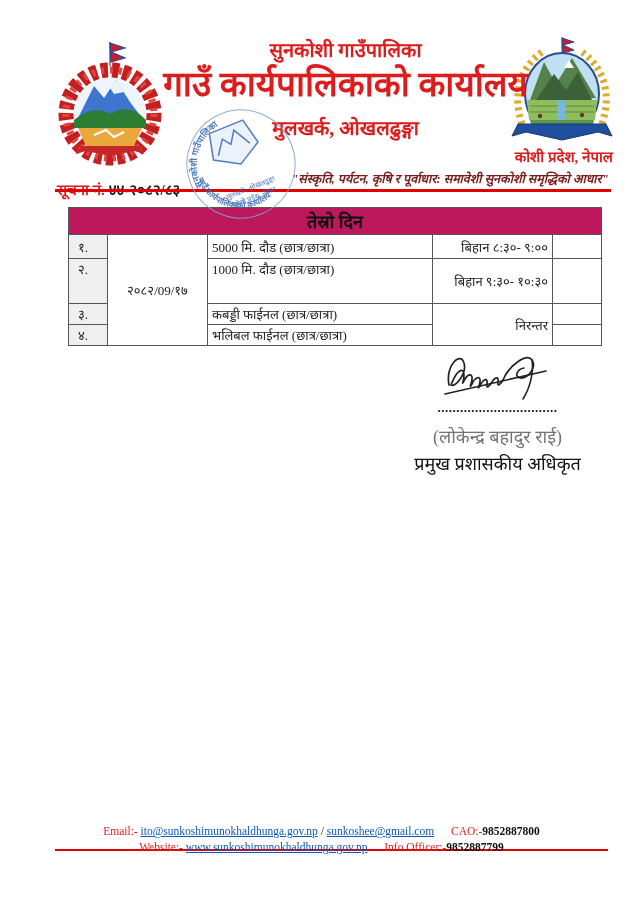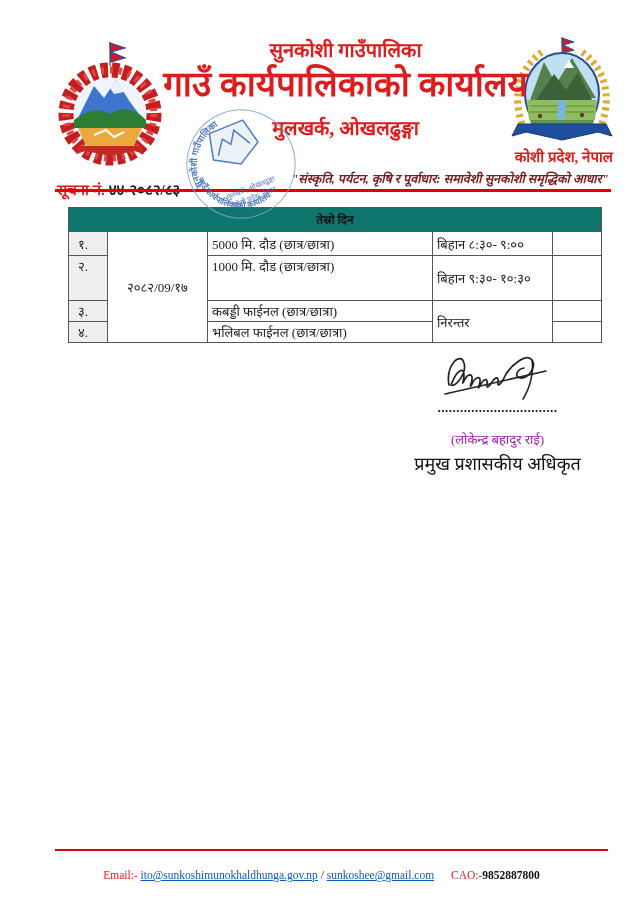--- a/index.html
+++ b/index.html
@@ -21,41 +21,41 @@
   .notice-num{color:#1a1a1a;padding-left:4px;}
   .motto{position:absolute;left:288px;top:170px;width:324px;text-align:center;
          font-size:12.5px;font-style:italic;font-weight:bold;color:#7a1f1f;}
   .red-line{position:absolute;left:55px;top:189px;width:556px;height:3px;background:#e00000;}
   .stamp{position:absolute;left:181px;top:104px;width:120px;height:120px;z-index:5;opacity:.88;}
 
   
   .sched{position:absolute;left:68px;top:207px;}
   table{border-collapse:collapse;table-layout:fixed;font-size:13px;color:#222;}
   td{border:1px solid #555;padding:1px 4px;overflow:hidden;}
-  .day-header{background:#0f766e;text-align:center;font-weight:bold;height:21px;font-size:12px;color:#111;}
+  .day-header{background:#be185d;text-align:center;font-weight:bold;height:21px;font-size:18px;color:#111;}
   .sn-cell{background:#efefef;padding-left:9px;}
   .date-cell{text-align:center;}
-  .time-cell{text-align:left;}
+  .time-cell{text-align:right;}
   .r1 td{height:21px;}
   .r2 td{height:42px;}
   .r3 td{height:16px;}
   .r4 td{height:16px;}
   .r2 .event-cell,.r2 .sn-cell{vertical-align:top;}
 
   
   .sig{position:absolute;left:405px;top:345px;width:185px;text-align:center;}
   .sig svg{display:block;margin:0 auto;}
   .sig-dots{font-size:13px;font-weight:bold;letter-spacing:.5px;line-height:9px;color:#111;
             white-space:nowrap;}
-  .sig-name{font-size:13px;margin-top:18px;color:#a21caf;}
+  .sig-name{font-size:18px;margin-top:12px;color:#737373;}
   .sig-title{font-size:18px;margin-top:3px;color:#111;}
 
   
   .footer-line{position:absolute;left:55px;top:849px;width:553px;height:2px;background:#e00000;}
-  .footer{position:absolute;left:0;top:868px;width:643px;text-align:center;
+  .footer{position:absolute;left:0;top:824px;width:643px;text-align:center;
           font-size:11.5px;line-height:15.5px;}
   .lbl{color:#e02020;}
   .lnk{color:#0a58c0;text-decoration:underline;cursor:pointer;}
   .phone{color:#111;font-weight:bold;}
   .sep{color:#222;}
   .gap{display:inline-block;width:14px;}
 </style>
 </head>
 <body>
 
@@ -186,15 +186,20 @@
 
   <div class="footer-line"></div>
   <div class="footer">
     <div>
       <span class="lbl">Email:-</span>
       <span class="lnk">ito@sunkoshimunokhaldhunga.gov.np</span>
       <span class="sep">/</span>
       <span class="lnk">sunkoshee@gmail.com</span><span class="gap"></span>
       <span class="lbl">CAO:-</span><span class="phone">9852887800</span>
     </div>
+    <div>
+      <span class="lbl">Website:-</span>
+      <span class="lnk">www.sunkoshimunokhaldhunga.gov.np</span><span class="gap"></span>
+      <span class="lbl">Info Officer:-</span><span class="phone">9852887799</span>
+    </div>
   </div>
 
 </div>
 
 </body></html>

